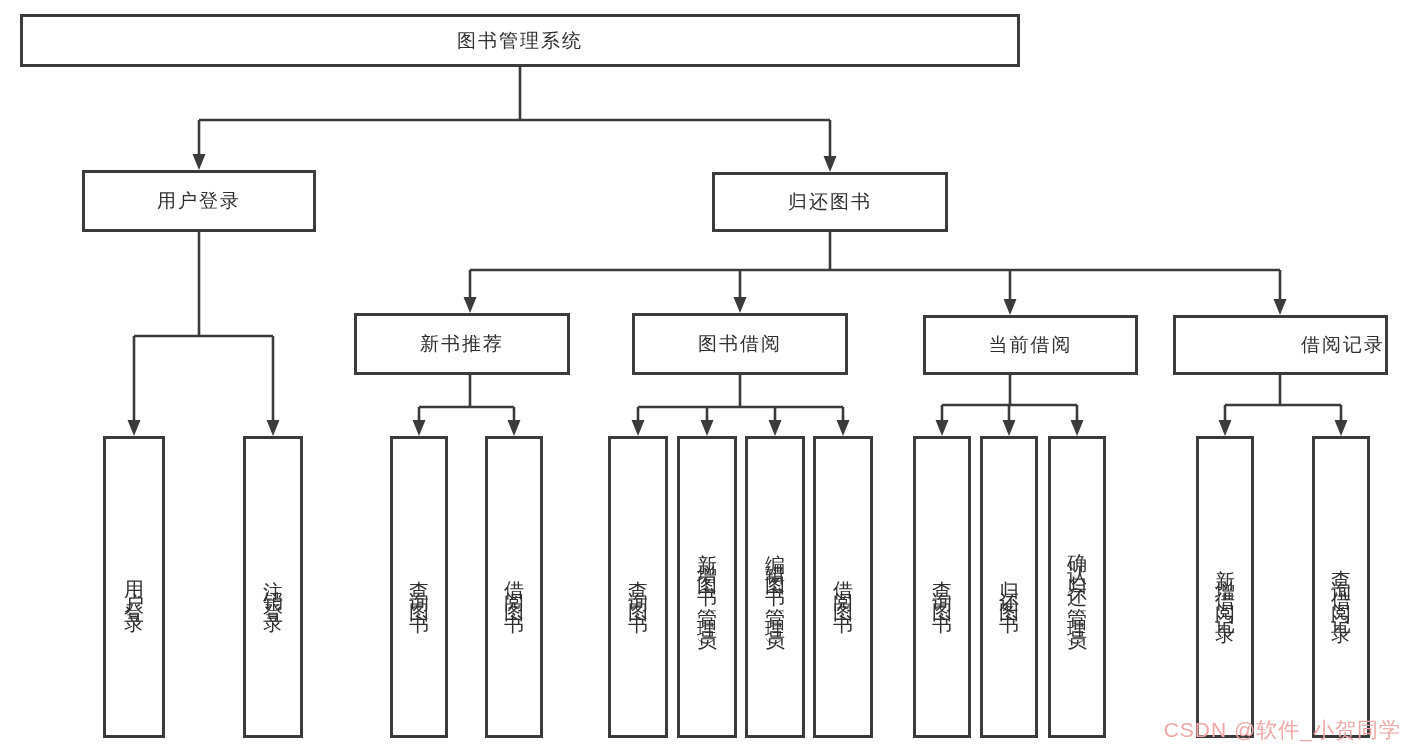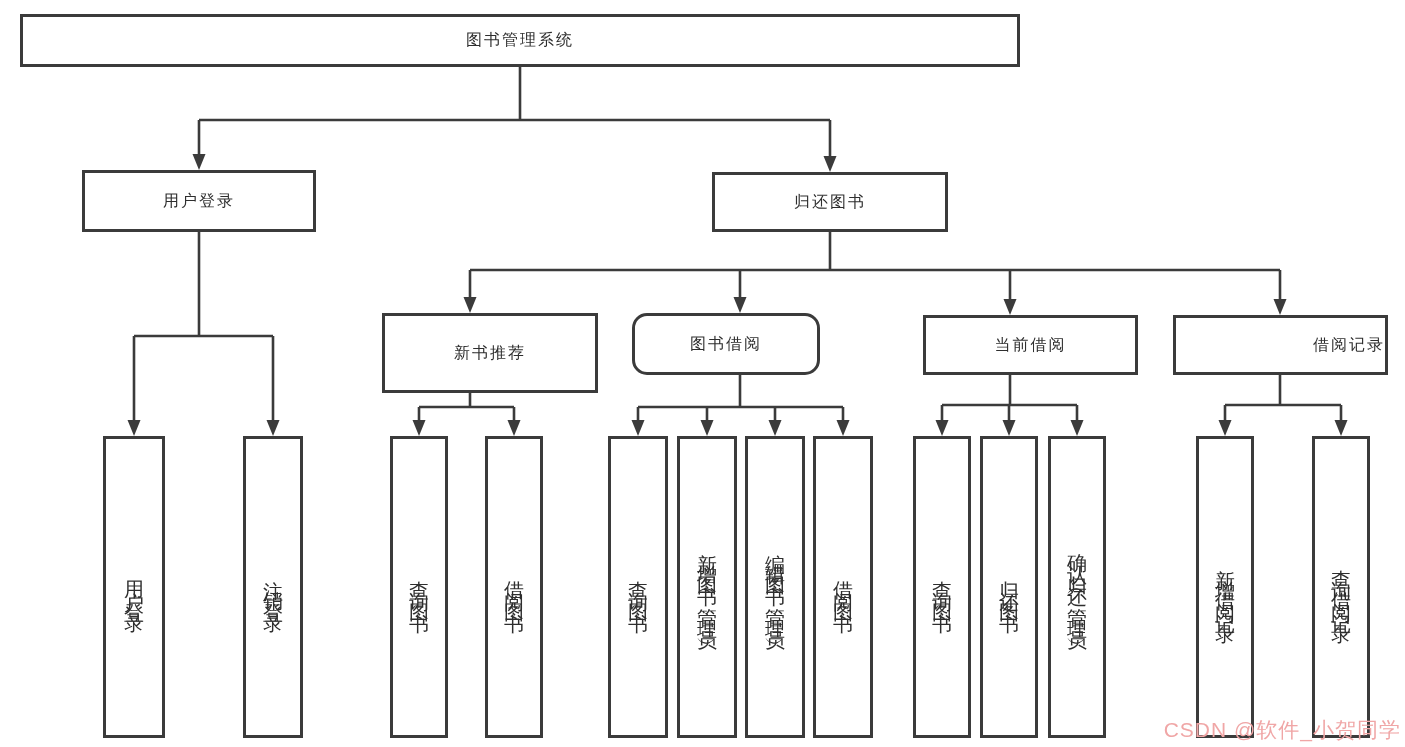--- a/index.html
+++ b/index.html
@@ -24,21 +24,21 @@
   #connectors polygon{fill:var(--line);}
   .box{
     position:absolute;
     box-sizing:border-box;
     border:3px solid var(--box-border);
     background:#ffffff;
     display:flex;align-items:center;justify-content:center;
     color:var(--text);
   }
   .hbox span{
-    font-size:16px;
+    font-size:19px;
     letter-spacing:2px;
     white-space:nowrap;
   }
   .leaf{top:436px;height:302px;}
   .leaf span{
     writing-mode:vertical-rl;
     text-orientation:mixed;
     font-size:20px;
     letter-spacing:11px;
     line-height:1.05;
@@ -118,24 +118,24 @@
     <span>图书管理系统</span>
   </div>
 
   <div class="box hbox" style="left:82px;top:170px;width:234px;height:62px;">
     <span>用户登录</span>
   </div>
   <div class="box hbox" style="left:712px;top:172px;width:236px;height:60px;">
     <span>归还图书</span>
   </div>
 
-  <div class="box hbox" style="left:382px;top:313px;width:216px;height:80px;font-family:Liberation Mono, monospace;">
+  <div class="box hbox" style="left:354px;top:313px;width:216px;height:62px;font-family:Liberation Mono, monospace;">
     <span>新书推荐</span>
   </div>
-  <div class="box hbox" style="left:632px;top:313px;width:188px;height:62px;border-radius:15px;">
+  <div class="box hbox" style="left:632px;top:313px;width:216px;height:62px;">
     <span>图书借阅</span>
   </div>
   <div class="box hbox" style="left:903px;top:315px;width:215px;height:60px;margin-left:20px;">
     <span>当前借阅</span>
   </div>
   <div class="box hbox" style="left:1173px;top:315px;width:215px;height:60px;justify-content:flex-end;">
     <span>借阅记录</span>
   </div>
 
   <div class="box leaf" style="left:103px;width:62px;">

